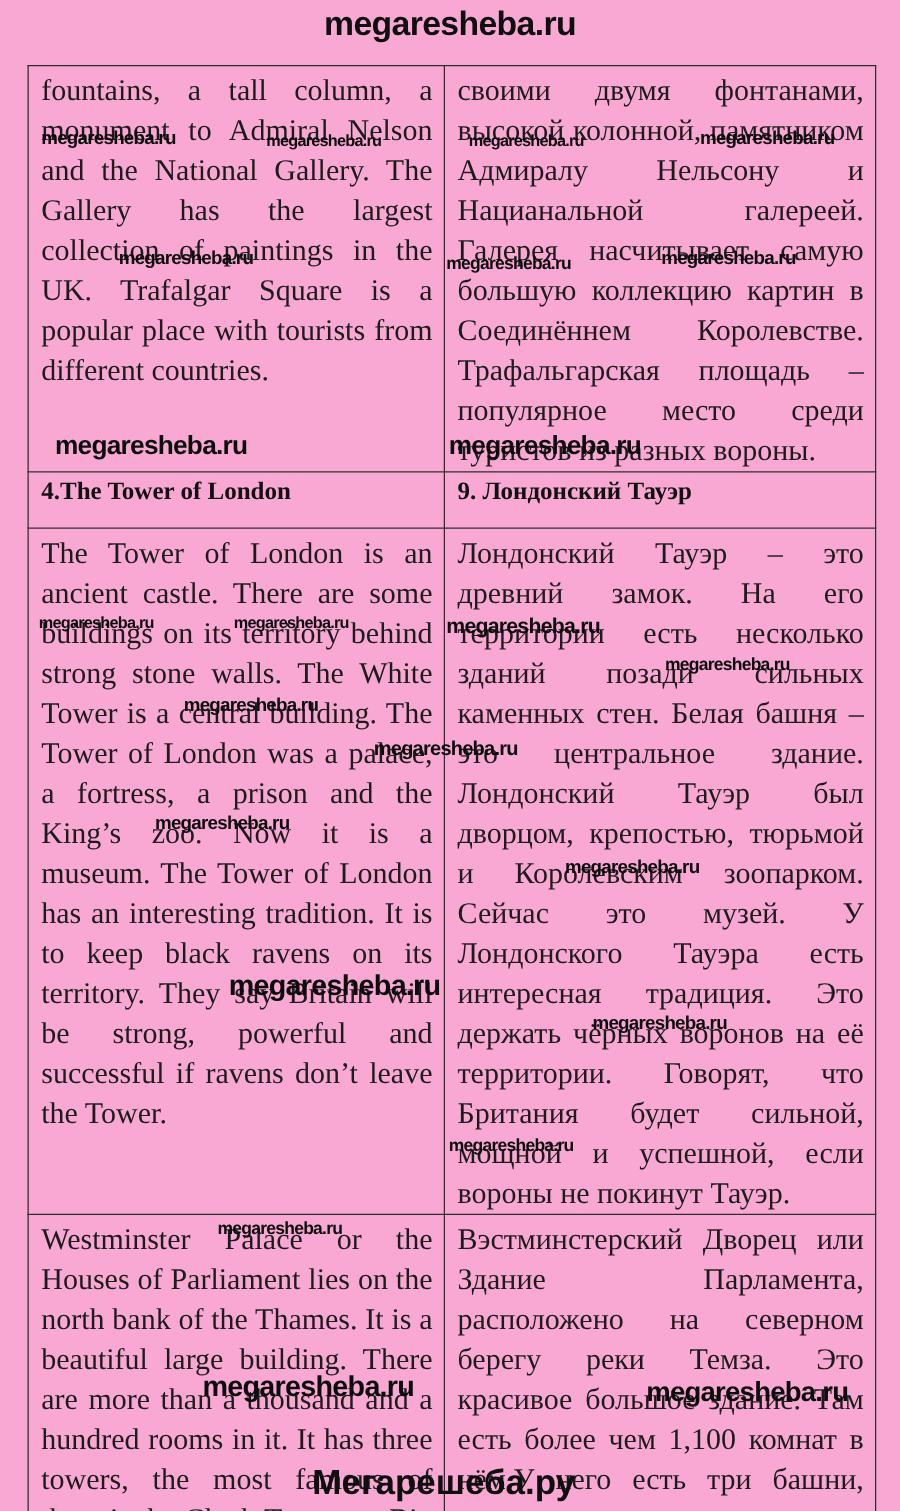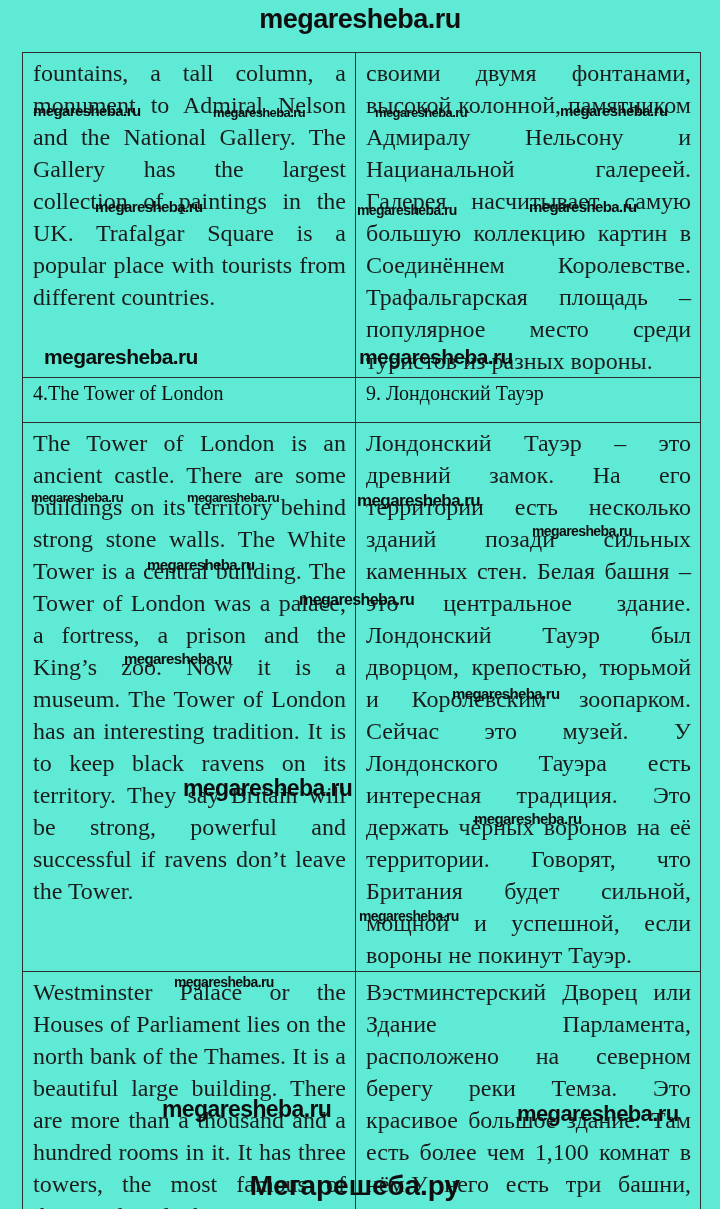--- a/index.html
+++ b/index.html
@@ -1,20 +1,20 @@
 <!DOCTYPE html>
 <html><head>
 <meta charset="utf-8">
 <style>
   html,body{margin:0;padding:0;background:#ffffff;}
   .page{
     position:relative;
     width:720px;
     height:1209px;
-    background:#5eead4;
+    background:#f9a8d4;
     overflow:hidden;
     font-family:"Liberation Serif", serif;
     color:#1c1c1c;
   }
   .site-header{
     position:absolute;
     top:4px; left:0; width:720px;
     text-align:center;
     font-family:"Liberation Sans", sans-serif;
     font-weight:bold;
@@ -35,21 +35,21 @@
     overflow:hidden;
   }
   .cell{
     font-size:24px;
     line-height:32px;
     text-align:justify;
     padding:4px 9px 0 10px;
     color:#1c1c1c;
   }
   .hdr{
-    font-weight:normal;
+    font-weight:bold;
     font-size:20px;
     line-height:26px;
     padding:2px 9px 16px 10px;
     color:#111;
   }
   .wm{
     position:absolute;
     font-family:"Liberation Sans", sans-serif;
     font-weight:bold;
     color:#0d0d0d;

